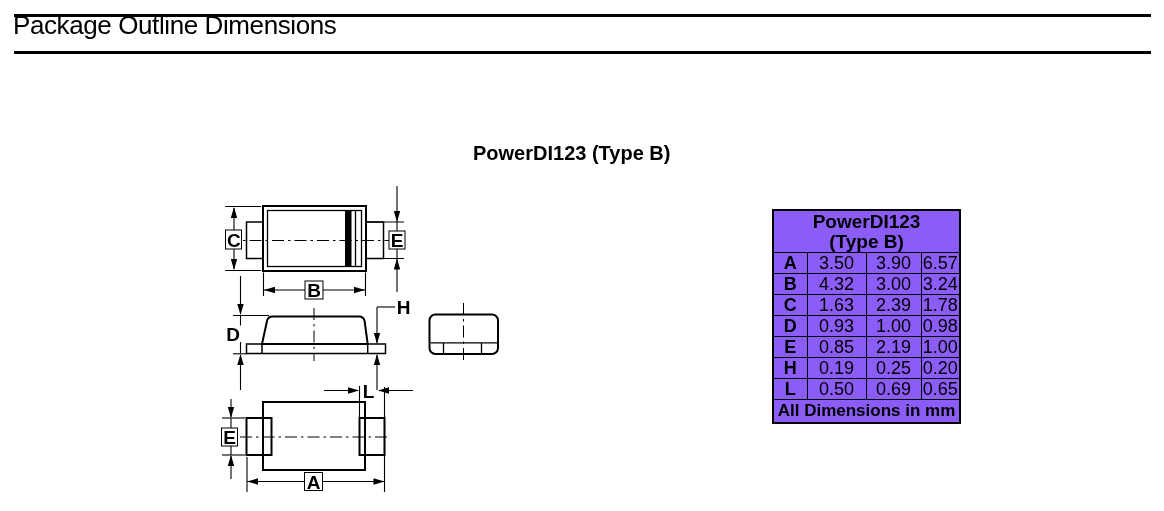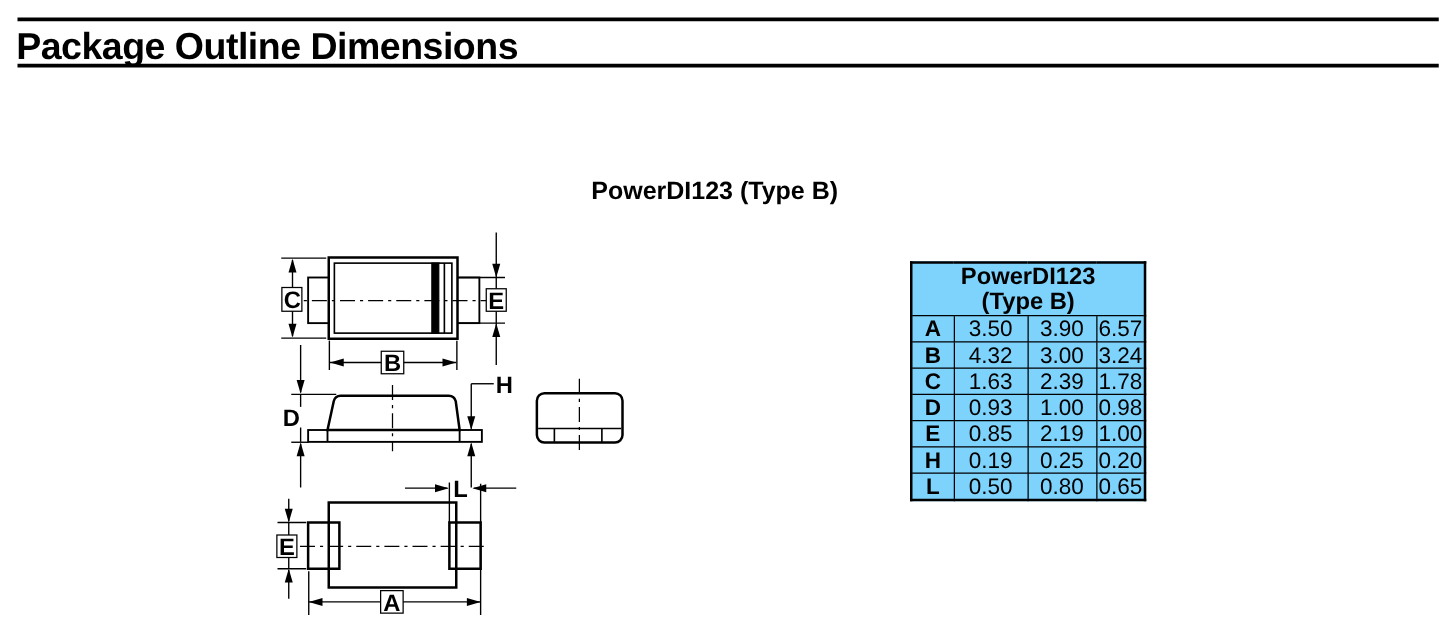--- a/index.html
+++ b/index.html
@@ -4,22 +4,22 @@
 <style>
   html,body { margin:0; padding:0; background:#ffffff; }
   body {
     width:1164px; height:511px; position:relative; overflow:hidden;
     font-family:"Liberation Sans", sans-serif; color:#000;
   }
   .rule { position:absolute; left:14px; width:1137px; height:3px; background:#000; }
   #rule-top { top:14px; }
   #rule-bot { top:51px; }
   .doc-title {
-    position:absolute; left:13px; top:21px; margin:0;
-    font-size:30px; font-weight:bold; letter-spacing:-0.4px; white-space:nowrap;
+    position:absolute; left:13px; top:10px; margin:0;
+    font-size:26px; font-weight:normal; letter-spacing:-0.4px; white-space:nowrap;
   }
   .fig-caption {
     position:absolute; left:473px; top:142px; width:202px; text-align:left;
     font-size:20px; font-weight:bold; white-space:nowrap;
   }
   svg.drawing { position:absolute; left:0; top:0; }
   svg.drawing line, svg.drawing rect, svg.drawing path { stroke:#000; }
   .s2  { stroke-width:2;   fill:#fff; }
   .s2n { stroke-width:2;   fill:none; }
   .s15 { stroke-width:1.5; fill:#fff; }
@@ -27,22 +27,22 @@
   .s1  { stroke-width:1.1; fill:none; }
   .cl  { stroke-width:1; fill:none; stroke-dasharray:12 4 2.5 4; }
   .arr { fill:#000; stroke:none; }
   .bg  { fill:#fff; stroke:none; }
   .ink { fill:#000; stroke:none; }
   .dimlbl {
     font-family:"Liberation Sans", sans-serif; font-size:19px; font-weight:bold;
     fill:#000; text-anchor:middle;
   }
   table.dims {
-    position:absolute; left:728px; top:209px; width:187px;
-    border-collapse:collapse; table-layout:fixed; background:#7dd3fc;
+    position:absolute; left:772px; top:209px; width:187px;
+    border-collapse:collapse; table-layout:fixed; background:#8b5cf6;
     border:2.5px solid #000;
     padding-left:36px;
   }
   .dims td {
     border:1.5px solid #000; padding:0; text-align:center; vertical-align:middle;
     font-size:18px; line-height:20px; height:20px; white-space:nowrap; overflow:hidden;
   }
   .dims tr.title-row td { font-weight:bold; font-size:19px; line-height:20px; height:41px; }
   .dims tr.colhdr-row td { font-weight:bold; height:21px; }
   .dims td.dimcol { font-weight:bold; }
@@ -225,17 +225,20 @@
     </tr>
     <tr>
       <td class="dimcol">H</td>
       <td>0.19</td>
       <td>0.25</td>
       <td>0.20</td>
     </tr>
     <tr>
       <td class="dimcol">L</td>
       <td>0.50</td>
-      <td>0.80</td>
+      <td>0.69</td>
       <td>0.65</td>
+    </tr>
+    <tr class="footer-row">
+      <td colspan="4">All Dimensions in mm</td>
     </tr>
   </tbody>
 </table>
 
 </body></html>

